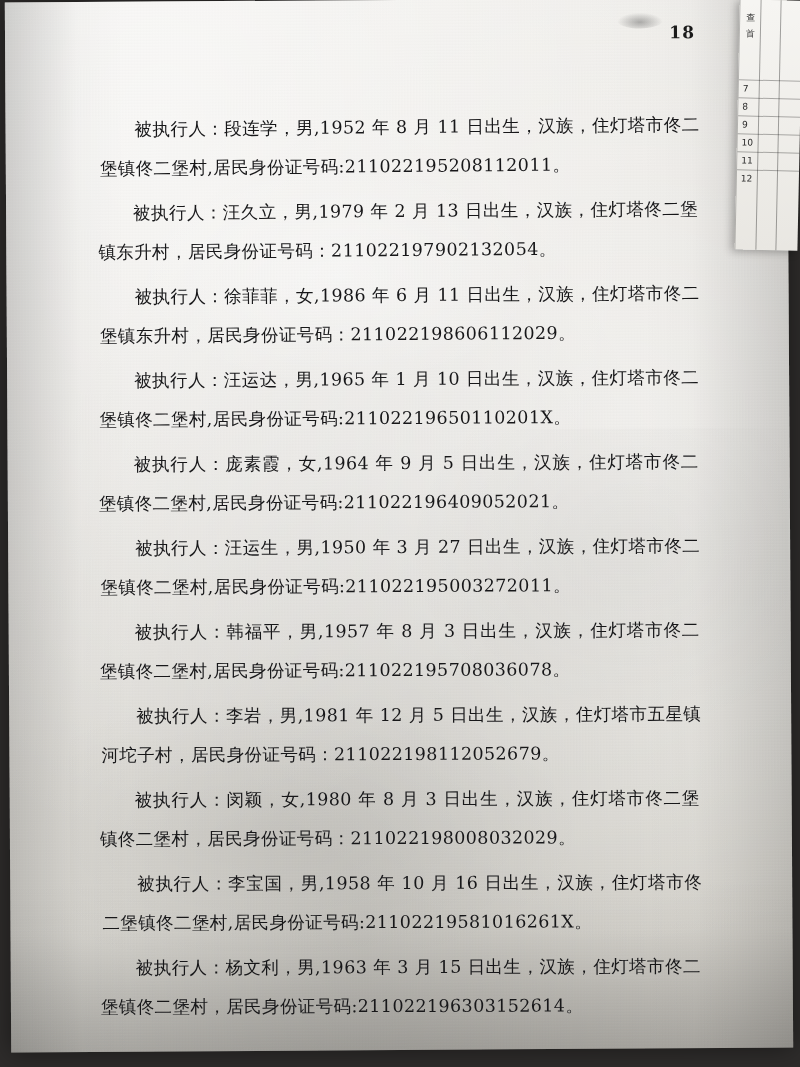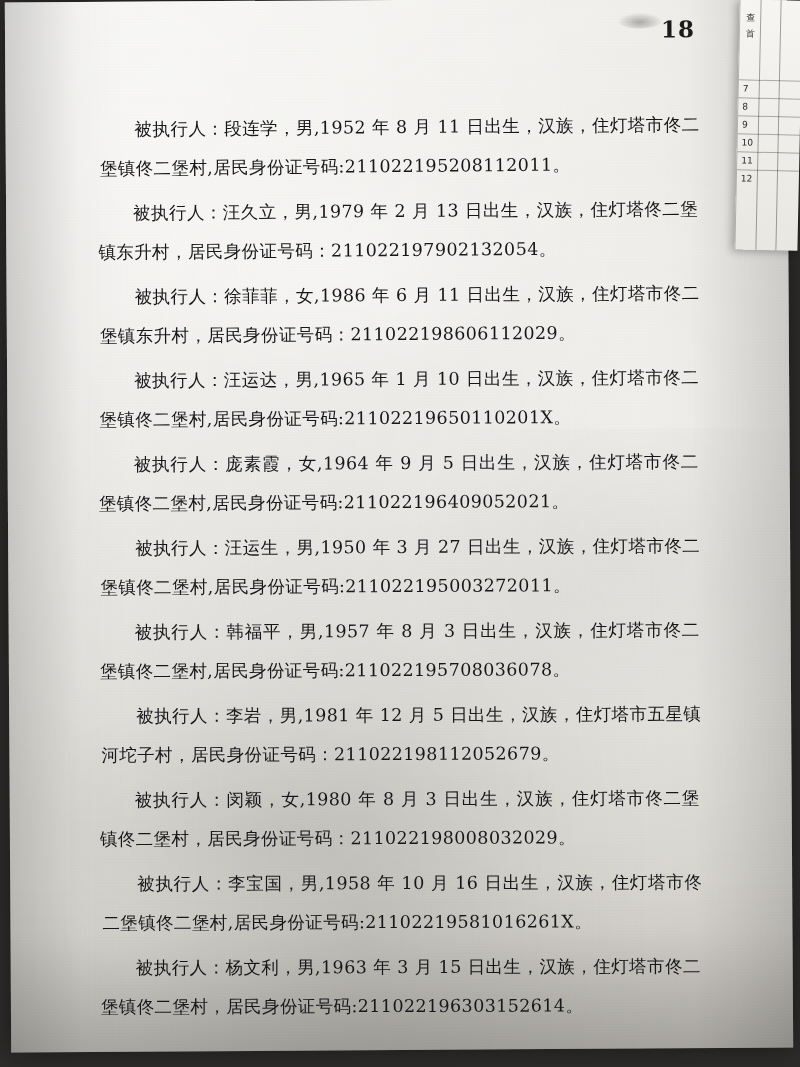--- a/index.html
+++ b/index.html
@@ -52,23 +52,23 @@
     background: radial-gradient(ellipse at 50% 50%, rgba(255,255,255,0.40), rgba(255,255,255,0) 70%); }
   .crease.c5 { left: 400px; top: 430px; width: 380px; height: 300px;
     background: radial-gradient(ellipse at 60% 40%, rgba(0,0,0,0.045), rgba(0,0,0,0) 72%); }
   .crease.c6 { left: 60px; top: 690px; width: 520px; height: 260px;
     background: radial-gradient(ellipse at 40% 55%, rgba(0,0,0,0.05), rgba(0,0,0,0) 70%); }
 
   
   .page-number {
     position: absolute;
     right: 92px;
-    top: 17px;
+    top: 24px;
     font-family: "DejaVu Serif", serif;
-    font-size: 23px;
+    font-size: 17px;
     font-weight: bold;
     color: #1b1b1b;
     letter-spacing: 1px;
   }
   .page-number-smudge {
     position: absolute;
     right: 124px;
     top: 14px;
     width: 46px;
     height: 16px;

